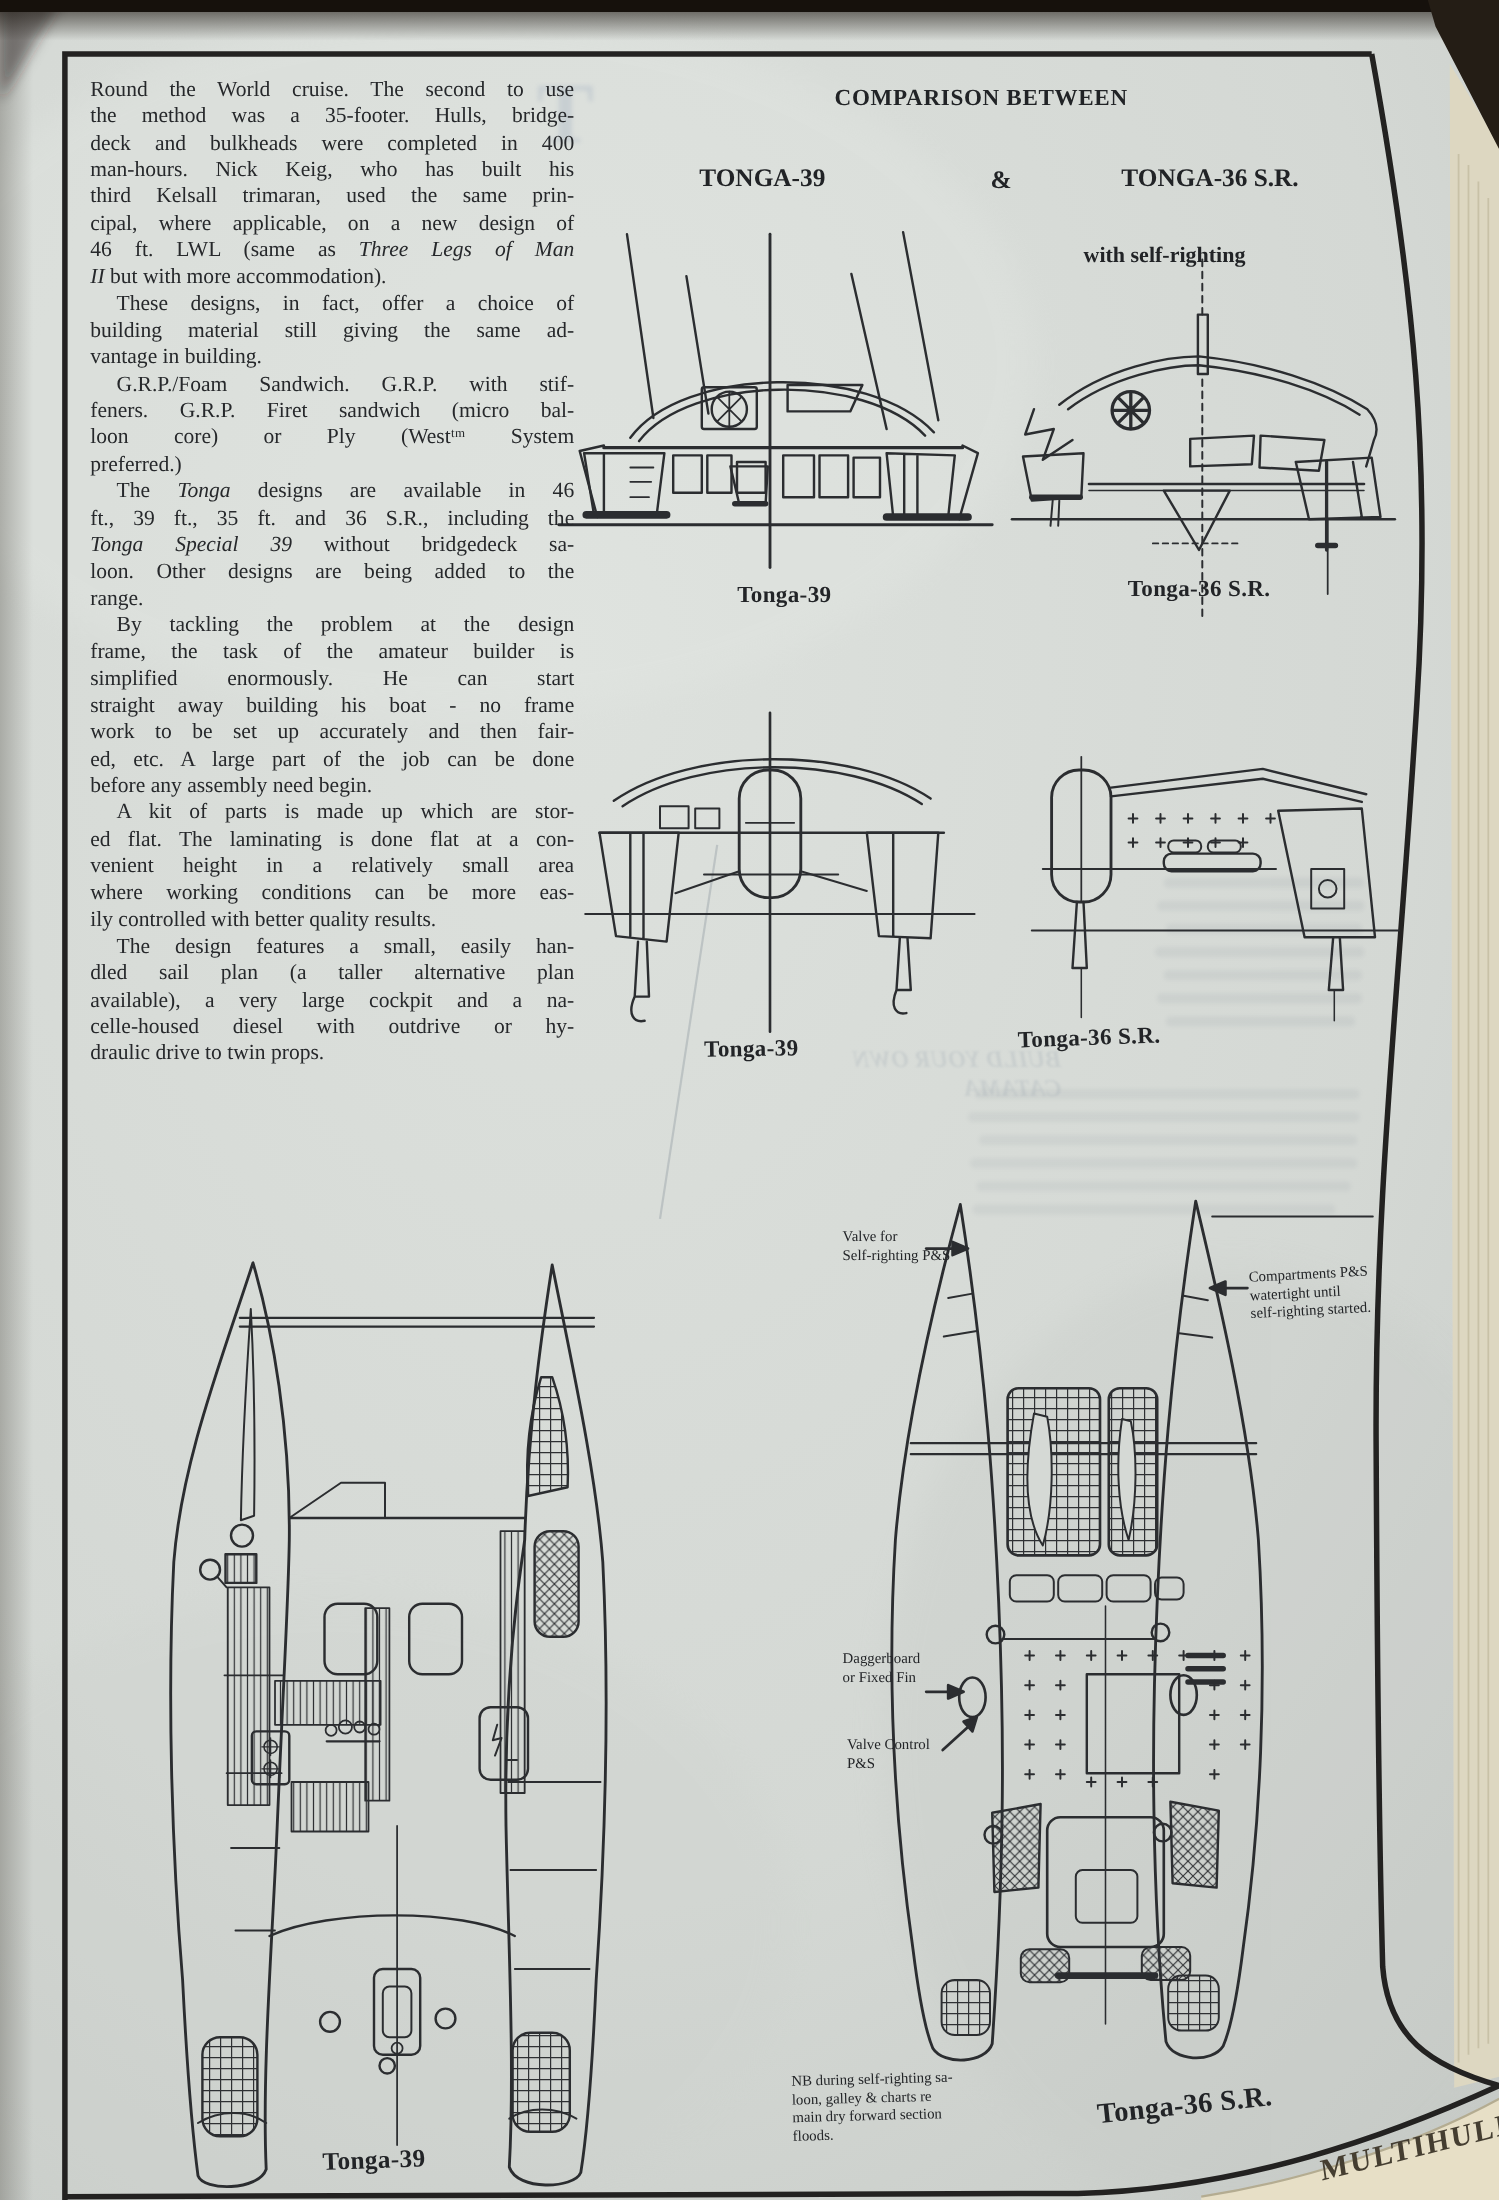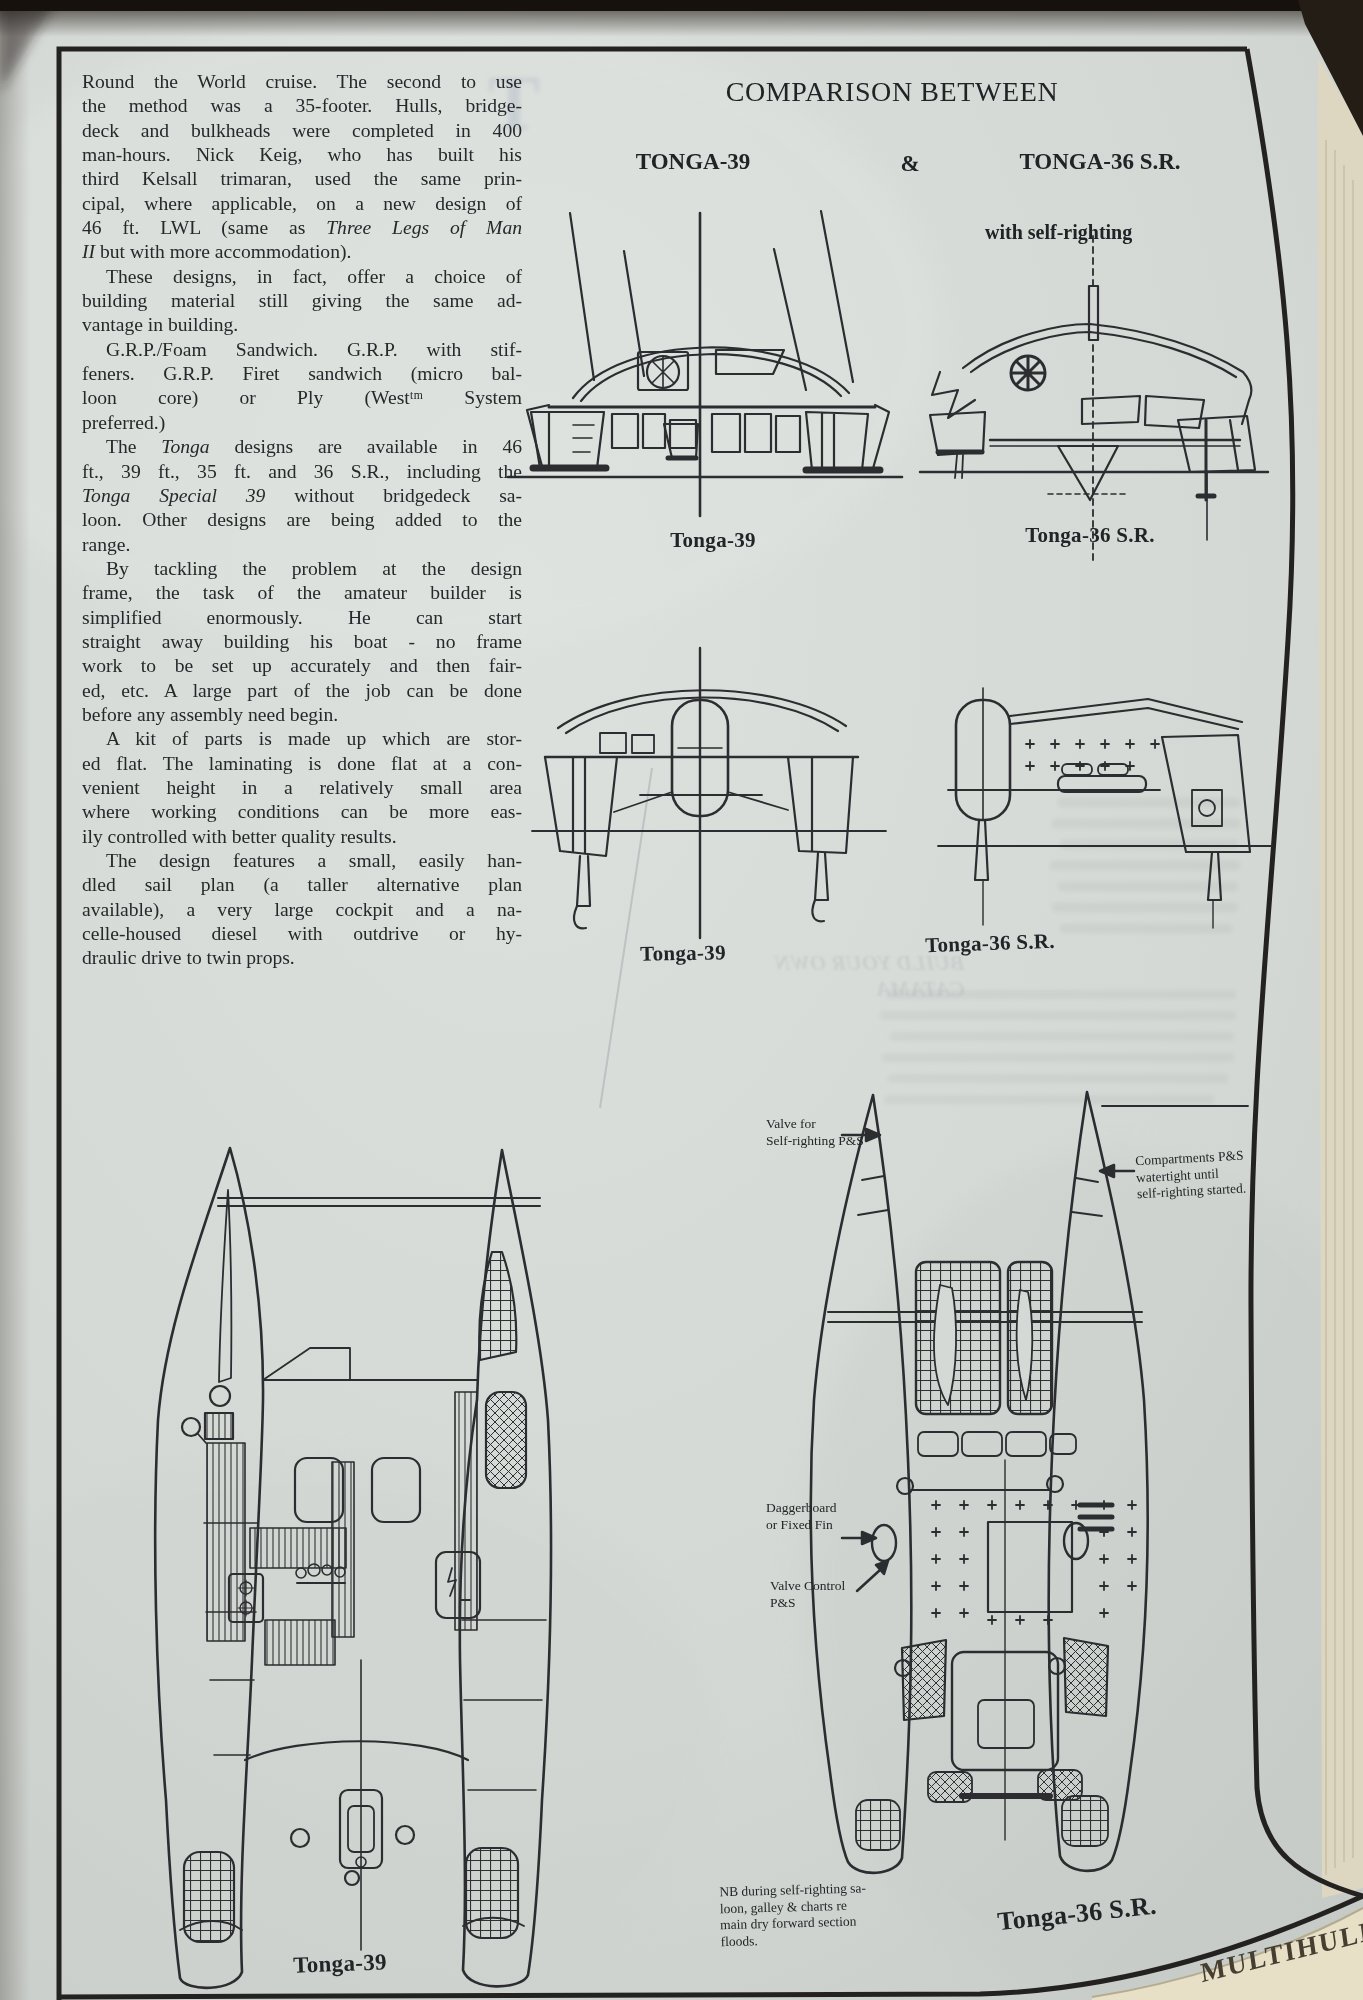--- a/index.html
+++ b/index.html
@@ -8,22 +8,22 @@
   .art{position:absolute;left:0;top:0;width:1363px;height:2000px;}
   .txt{position:absolute;color:#26282b;}
   
   .article{left:82px;top:70px;width:440px;font-size:19.6px;line-height:24.35px;}
   .tline{text-align:justify;text-align-last:justify;height:24.35px;white-space:nowrap;}
   .tline{white-space:normal;}
   .tline.last{text-align-last:auto;}
   .tline.ind{text-indent:24px;}
   .tline i{font-style:italic;}
   
-  .h-title{left:642px;top:76px;width:500px;text-align:center;font-weight:normal;
-           font-size:28px;letter-spacing:.6px;color:#212326;}
+  .h-title{left:642px;top:76px;width:500px;text-align:center;font-weight:bold;
+           font-size:21px;letter-spacing:.6px;color:#212326;}
   .h-left{left:593px;top:149px;width:200px;text-align:center;font-weight:bold;font-size:23px;color:#212326;}
   .h-amp{left:885px;top:151px;width:50px;text-align:center;font-weight:bold;font-size:23px;color:#212326;}
   .h-right{left:985px;top:149px;width:230px;text-align:center;font-weight:bold;font-size:23px;color:#212326;}
   .h-right-sub{left:985px;top:177px;width:230px;text-align:left;font-weight:bold;font-size:20px;color:#212326;margin-top:44px;}
   
   .cap{font-weight:bold;color:#222427;text-align:center;letter-spacing:.3px;}
   .cap-fl{left:633px;top:528px;width:160px;font-size:21px;}
   .cap-fr{left:990px;top:523px;width:200px;font-size:21px;}
   .cap-sl{left:603px;top:941px;width:160px;font-size:21px;transform:rotate(-1deg);}
   .cap-sr{left:890px;top:931px;width:200px;font-size:21px;transform:rotate(-2deg);}

